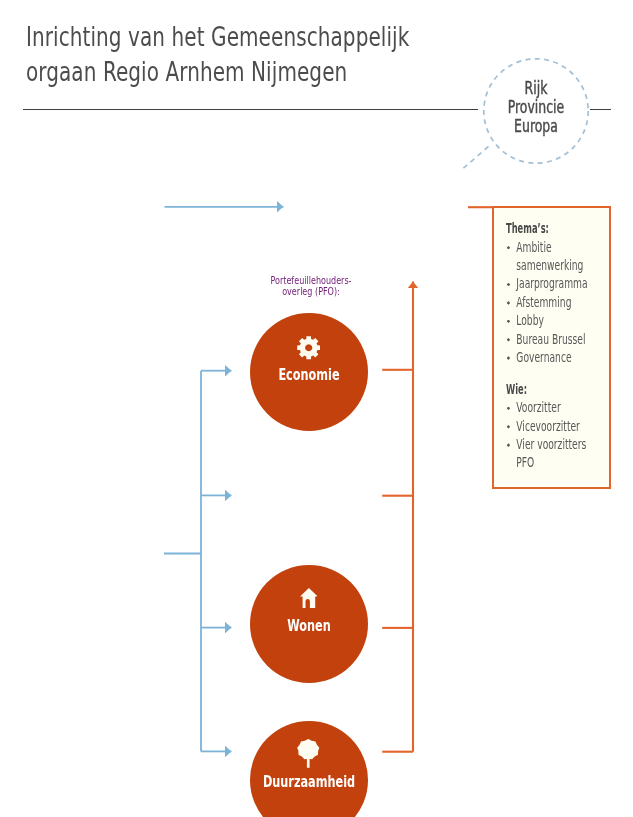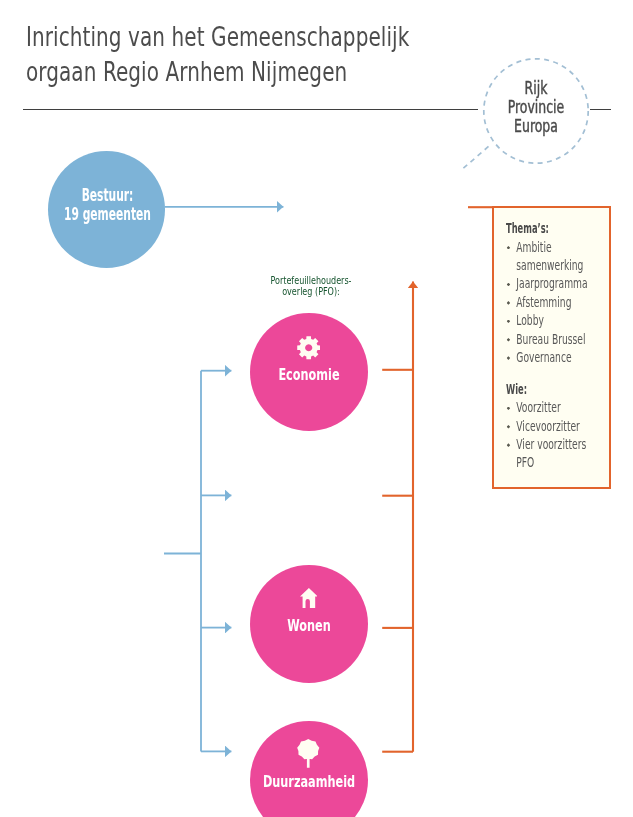--- a/index.html
+++ b/index.html
@@ -33,21 +33,21 @@
 
   #c-agenda{left:49px;top:500px;width:118px;height:118px;background:#4892c6;}
   #c-agenda .txt{top:16px;}
   #c-agenda .l1{font-size:17px;line-height:19.6px;}
   #c-agenda .l2{font-size:13.2px;line-height:17.3px;transform:scaleX(0.622);}
 
   #c-voorzitters{left:352px;top:151px;width:117px;height:117px;background:#f96b2e;}
   #c-voorzitters .txt{top:38.5px;margin-left:1.8px;}
   #c-voorzitters .lbl{font-size:17px;line-height:19.6px;}
 
-  .pfo{width:118px;height:118px;background:#ec4899;left:249.5px;display:block;}
+  .pfo{width:118px;height:118px;background:#c2410c;left:249.5px;display:block;}
   .pfo .ic{position:absolute;left:0;width:118px;display:flex;justify-content:center;
            align-items:flex-end;}
   .pfo .lbl{position:absolute;left:-30px;width:178px;text-align:center;
             font-size:16.6px;line-height:16.6px;}
   #c-economie{top:313px;}
   #c-economie .ic{top:22.5px;height:24px;}
   #c-economie .lbl{top:54.3px;}
   #c-mobiliteit{top:438.5px;}
   #c-mobiliteit .ic{top:23.6px;height:21.5px;}
   #c-mobiliteit .lbl{top:54.6px;}
@@ -58,21 +58,21 @@
   #c-duurzaamheid .ic{top:17.5px;height:29px;}
   #c-duurzaamheid .lbl{top:52.8px;}
 
   
   #c-rijk{left:423px;top:58.5px;width:226px;height:105px;color:#4a4a4a;background:transparent;
           text-align:center;}
   #c-rijk .txt{position:absolute;left:0;top:20.3px;width:226px;}
   #c-rijk .lbl{font-size:17px;line-height:19.2px;white-space:nowrap;transform:scaleX(.815);font-weight:400;-webkit-text-stroke:0.42px #4a4a4a;}
 
   
-  #pfocap{left:190.5px;top:275px;width:240px;text-align:center;color:#14532d;}
+  #pfocap{left:190.5px;top:275px;width:240px;text-align:center;color:#701a75;}
   #pfocap .cl{font-size:11.2px;line-height:11.4px;white-space:nowrap;transform:scaleX(.80);}
 
   
   #box{left:492.3px;top:205.9px;width:118.5px;height:283px;background:#fffef2;
        border:2.6px solid #e2642c;box-sizing:border-box;}
   #box .inner{position:absolute;left:12.2px;top:12.4px;width:130px;color:#585858;}
   #box .hd{font-size:13.4px;font-weight:700;line-height:18.3px;transform:scaleX(.69);
            transform-origin:left center;white-space:nowrap;color:#4a4a4a;}
   #box ul{list-style:none;margin:0;padding:0;}
   #box li{font-size:13.4px;line-height:18.4px;position:relative;padding-left:13.6px;
@@ -120,26 +120,20 @@
    <path d="M382.2,627.9 L413,627.9"></path>
    <path d="M382.2,751.7 L413,751.7"></path>
    <path d="M468,207.2 L493,207.2"></path>
  </g>
  <g stroke="#a3bfd4" stroke-width="1.7" fill="none" stroke-dasharray="5.0 4.4" stroke-linecap="butt">
    <circle cx="536" cy="111" r="52.2"></circle>
    <path d="M463.4,168.2 L489.6,145.5"></path>
  </g>
 </svg>
 
-  <div class="circ" id="c-bestuur">
-   <div class="txt">
-    <div class="lbl">Bestuur:</div>
-    <div class="lbl">19 gemeenten</div>
-   </div>
-  </div>
 
 
 
   <div class="abs" id="c-rijk">
    <div class="txt">
     <div class="lbl">Rijk</div>
     <div class="lbl">Provincie</div>
     <div class="lbl">Europa</div>
    </div>
   </div>

